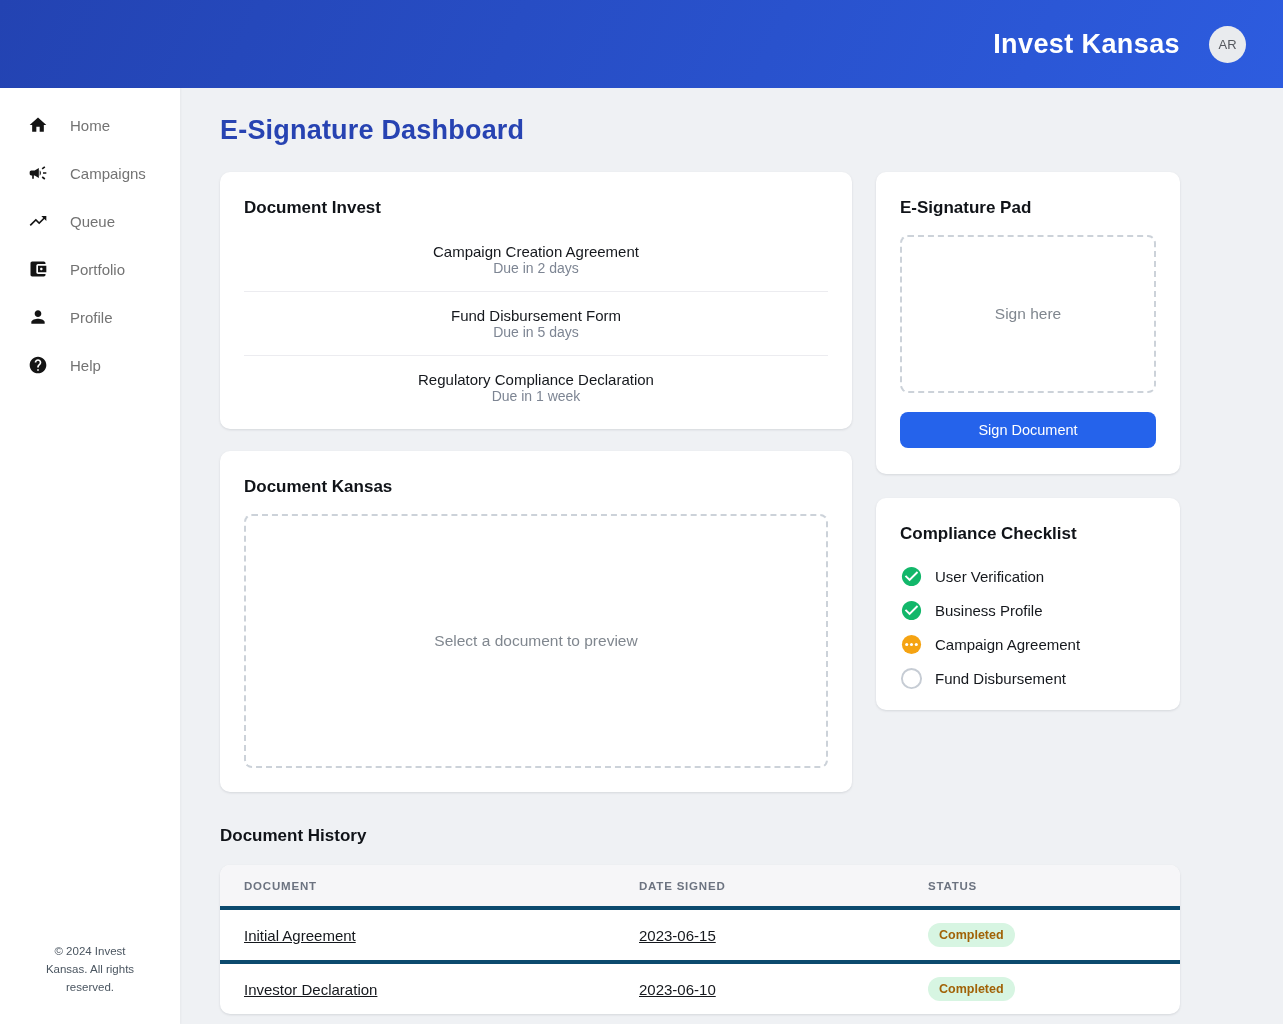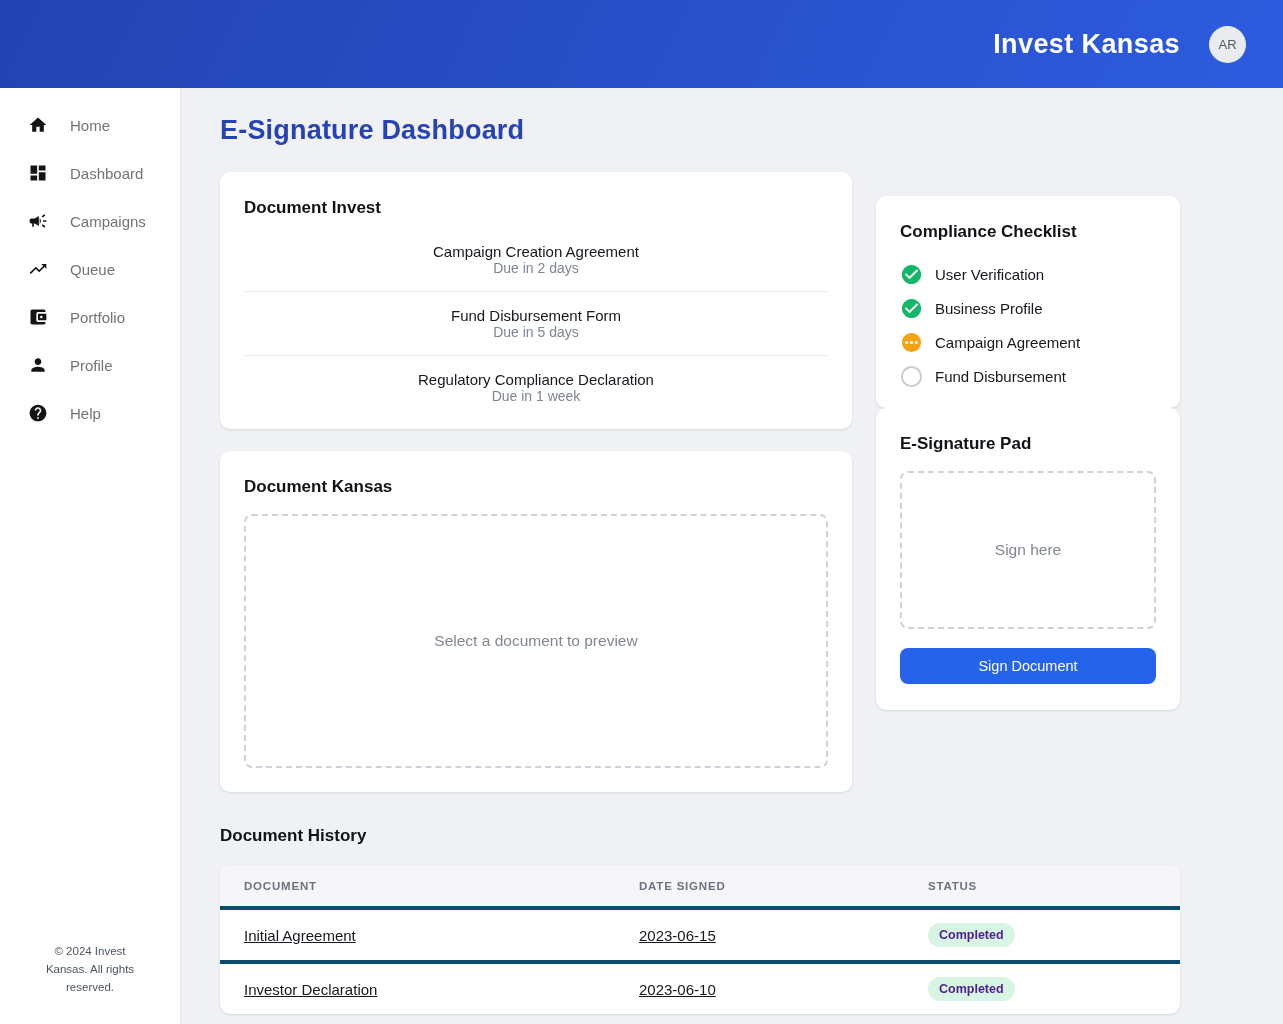--- a/index.html
+++ b/index.html
@@ -116,21 +116,21 @@
     background: #f6f6f8; height: 41px;
   }
   .t-head .t-cell {
     font-size: 11.5px; font-weight: 700; letter-spacing: 0.8px; color: #6c7380;
   }
   .t-body-row { height: 54px; border-top: 4px solid #0c4a6e; cursor: default; text-decoration: underline; }
   .t-body-row:first-of-type { border-top: none; }
   .t-cell { font-size: 15px; color: #15181d; }
   .badge {
     display: inline-block; padding: 5px 11px; border-radius: 999px;
-    background: #d7f5e2; color: #4c1d95; font-size: 12.5px; font-weight: 700;
+    background: #d7f5e2; color: #a16207; font-size: 12.5px; font-weight: 700;
   }
 
   
   .bottom-actions { display: flex; gap: 15px; margin-top: 37px; }
   .partial-btn { height: 40px; border: none; border-radius: 8px; cursor: pointer; }
   .partial-btn.primary { width: 81px; background: #2563eb; }
   .partial-btn.secondary { width: 117px; background: #e4e6ea; }
 </style>
 </head>
 <body>
@@ -145,26 +145,20 @@
   <aside class="sidebar">
     <nav class="nav">
 
       <div class="nav-item">
         <svg viewBox="0 0 24 24">
             <path d="M10 20v-6h4v6h5v-8h3L12 3 2 12h3v8z"></path>
           </svg>
         <span>Home</span>
       </div>
 
-      <div class="nav-item">
-        <svg viewBox="0 0 24 24">
-            <path d="M3 13h8V3H3v10zm0 8h8v-6H3v6zm10 0h8V11h-8v10zm0-18v6h8V3h-8z"></path>
-          </svg>
-        <span>Dashboard</span>
-      </div>
 
       <div class="nav-item">
         <svg viewBox="0 0 24 24">
             <path d="M18 13h4v-2h-4v2zm-1.59 4.59 3.2 2.4 1.2-1.6-3.2-2.4-1.2 1.6zM20.8 5.4l-1.2-1.6-3.2 2.4 1.2 1.6 3.2-2.4zM4 9c-1.1 0-2 .9-2 2v2c0 1.1.9 2 2 2h1v4h2v-4h1l5 3V6L8 9H4zm11.5 3c0-1.33-.58-2.53-1.5-3.35v6.69c.92-.81 1.5-2.01 1.5-3.34z"></path>
           </svg>
         <span>Campaigns</span>
       </div>
 
       <div class="nav-item">
         <svg viewBox="0 0 24 24">
@@ -226,20 +220,28 @@
         <section class="card preview-card">
           <h2 class="card-title">Document Kansas</h2>
           <div class="dashed-box preview-box">
             <span>Select a document to preview</span>
           </div>
         </section>
 
       </div>
 
       <div>
+
+        <section class="card pad-card">
+          <h2 class="card-title">E-Signature Pad</h2>
+          <div class="dashed-box pad-box">
+            <span>Sign here</span>
+          </div>
+          <button class="sign-btn">Sign Document</button>
+        </section>
 
         <section class="card checklist-card">
           <h2 class="card-title">Compliance Checklist</h2>
           <div class="check-items">
             <div class="check-item">
               <svg viewBox="0 0 24 24">
                   <path fill="#12b76a" d="M12 2C6.48 2 2 6.48 2 12s4.48 10 10 10 10-4.48 10-10S17.52 2 12 2z"></path>
                   <path fill="#ffffff" d="m10 17-5-5 1.41-1.41L10 14.17l7.59-7.59L19 8l-9 9z"></path>
                 </svg>
               <span class="check-label">User Verification</span>
@@ -262,28 +264,20 @@
             </div>
             <div class="check-item">
               <svg viewBox="0 0 24 24">
                   <circle cx="12" cy="12" r="10" fill="none" stroke="#c6ccd4" stroke-width="2"></circle>
                 </svg>
               <span class="check-label">Fund Disbursement</span>
             </div>
           </div>
         </section>
 
-        <section class="card pad-card">
-          <h2 class="card-title">E-Signature Pad</h2>
-          <div class="dashed-box pad-box">
-            <span>Sign here</span>
-          </div>
-          <button class="sign-btn">Sign Document</button>
-        </section>
-
       </div>
     </div>
 
     <h2 class="history-title">Document History</h2>
     <div class="history-table">
       <div class="t-row t-head">
         <div class="t-cell">DOCUMENT</div>
         <div class="t-cell">DATE SIGNED</div>
         <div class="t-cell">STATUS</div>
       </div>

